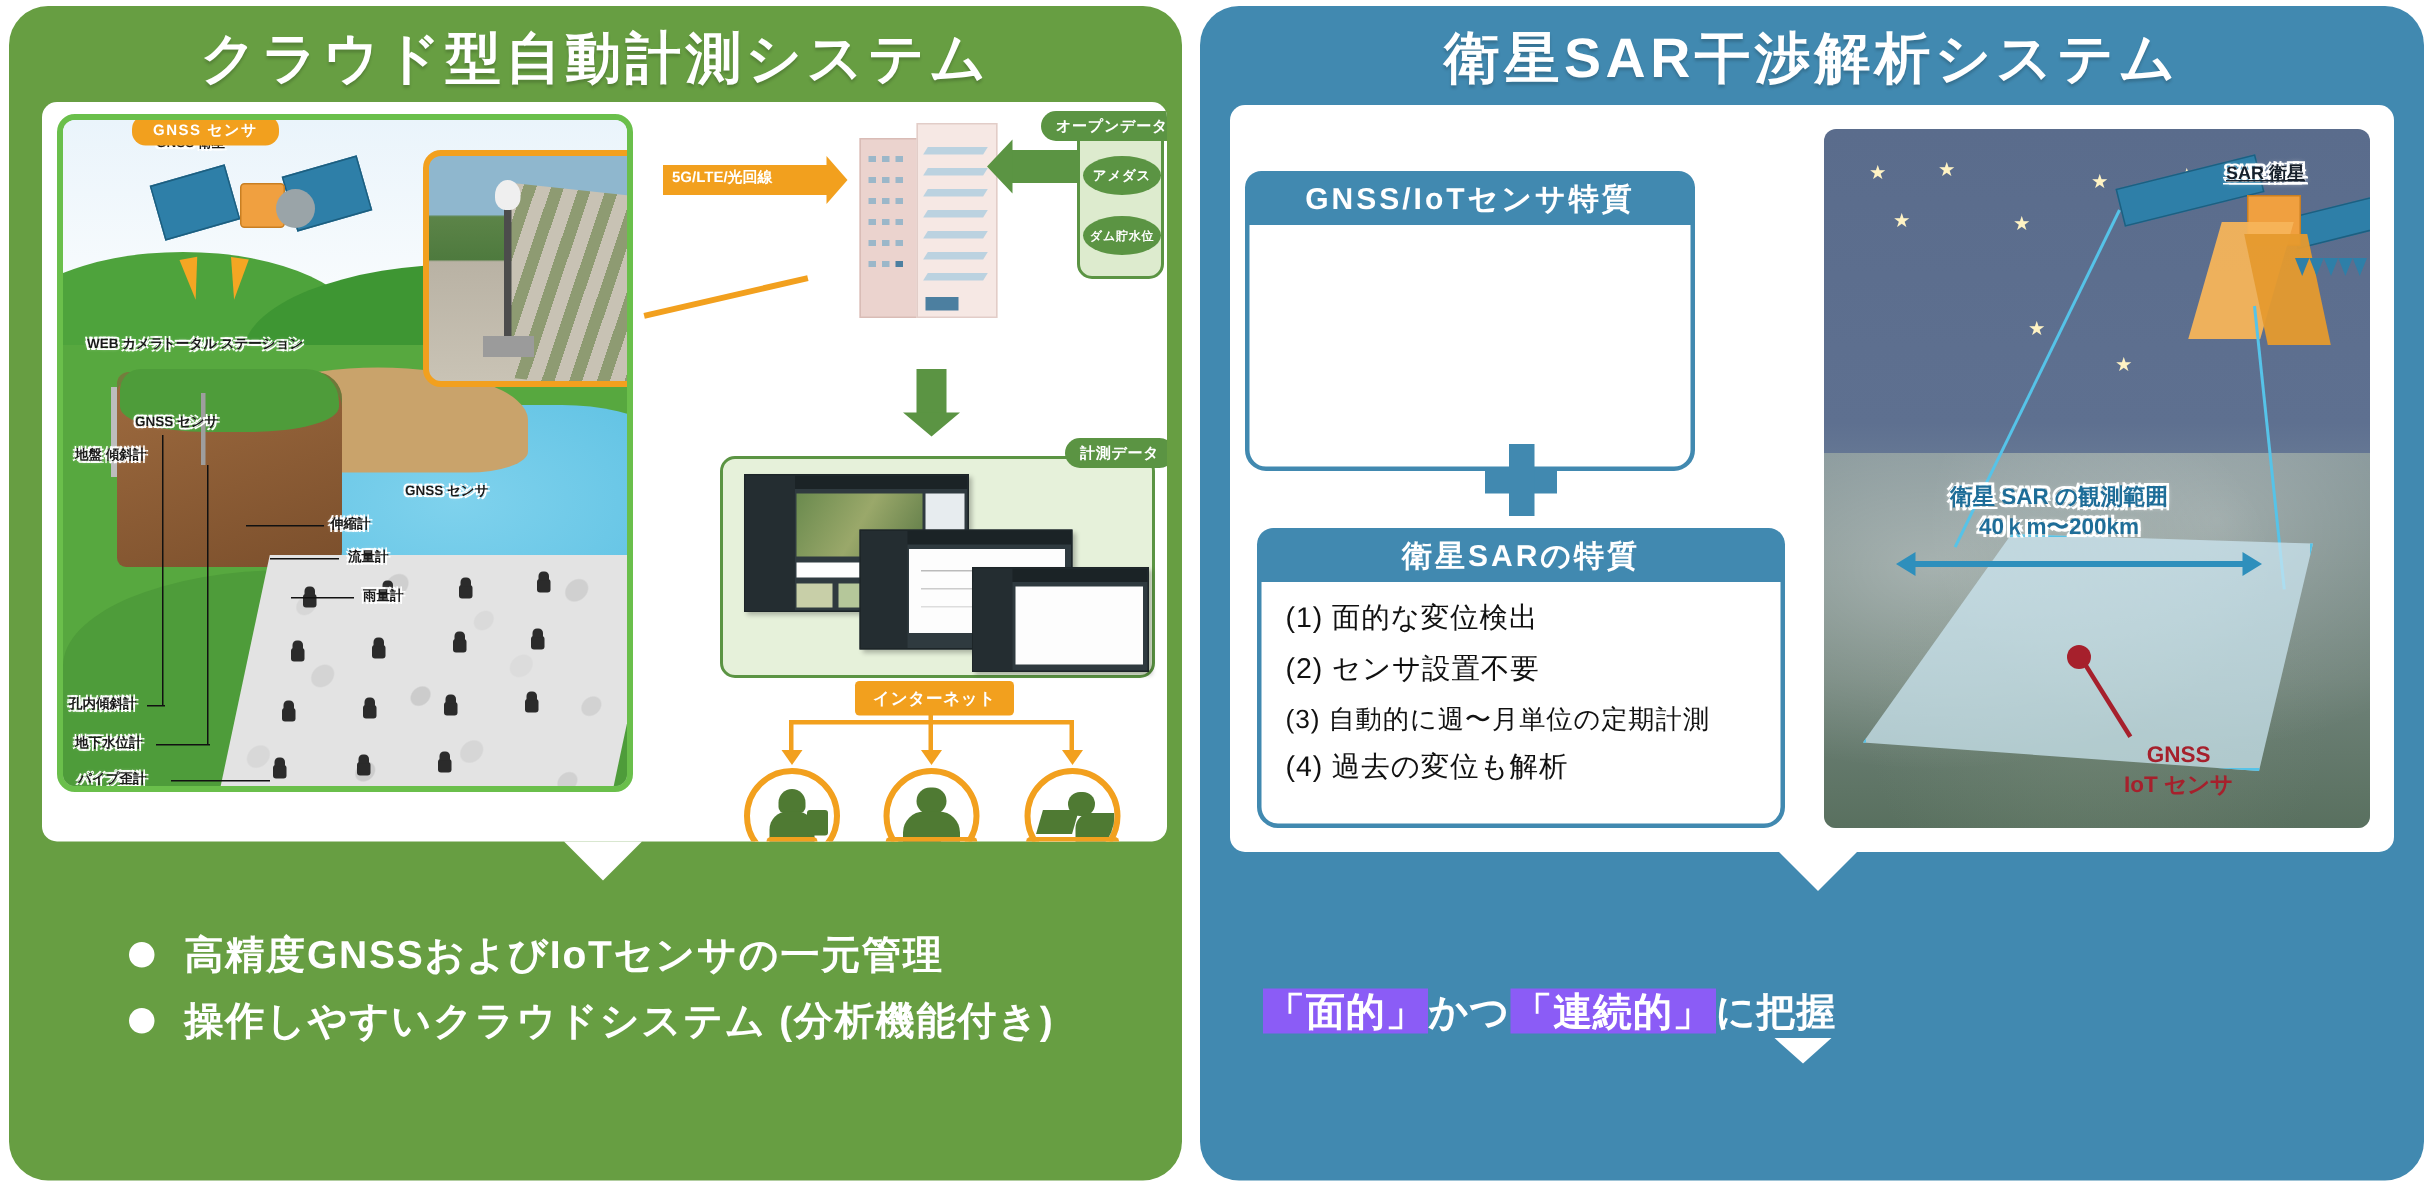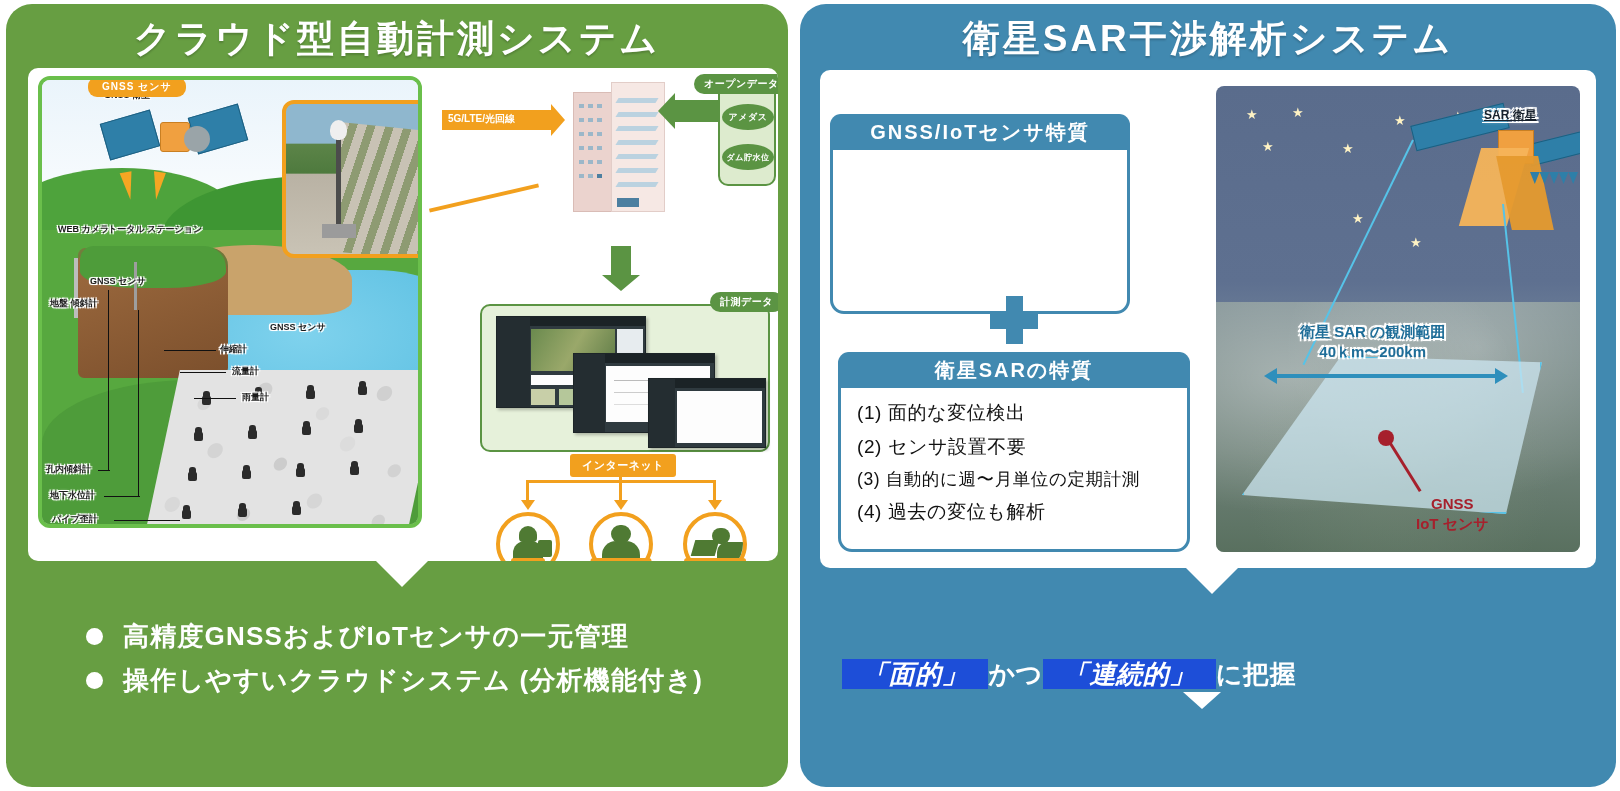--- a/index.html
+++ b/index.html
@@ -330,21 +330,21 @@
     position:absolute; width:16px; height:16px; border-radius:50%; background:#A6202C;
   }
   .gnss-stem { position:absolute; background:#A6202C; width:3px; transform-origin: top; }
 
   
   .sar-summary {
     position:absolute; left:42px; top:618px; width:740px;
     color:#ffffff; font-weight:bold; font-size:26px; line-height:1.36;
     letter-spacing:.6px;
   }
-  .hl { background:#1d4ed8; padding:0 20px;font-style:italic; }
+  .hl { background:#8b5cf6; padding:0 2px; }
   .sum-notch {
     position:absolute; left:383px; top:688px; width:0; height:0;
     border-left:19px solid transparent; border-right:19px solid transparent;
     border-top:17px solid #ffffff;
   }
   .navy-bar {
     position:absolute; left:68px; top:705px; width:688px; height:46px;
     background:#1E3270; border-radius:2px;
     display:flex; align-items:center; justify-content:center;
     color:#ffffff; font-size:25px; font-weight:bold; letter-spacing:1.5px;

